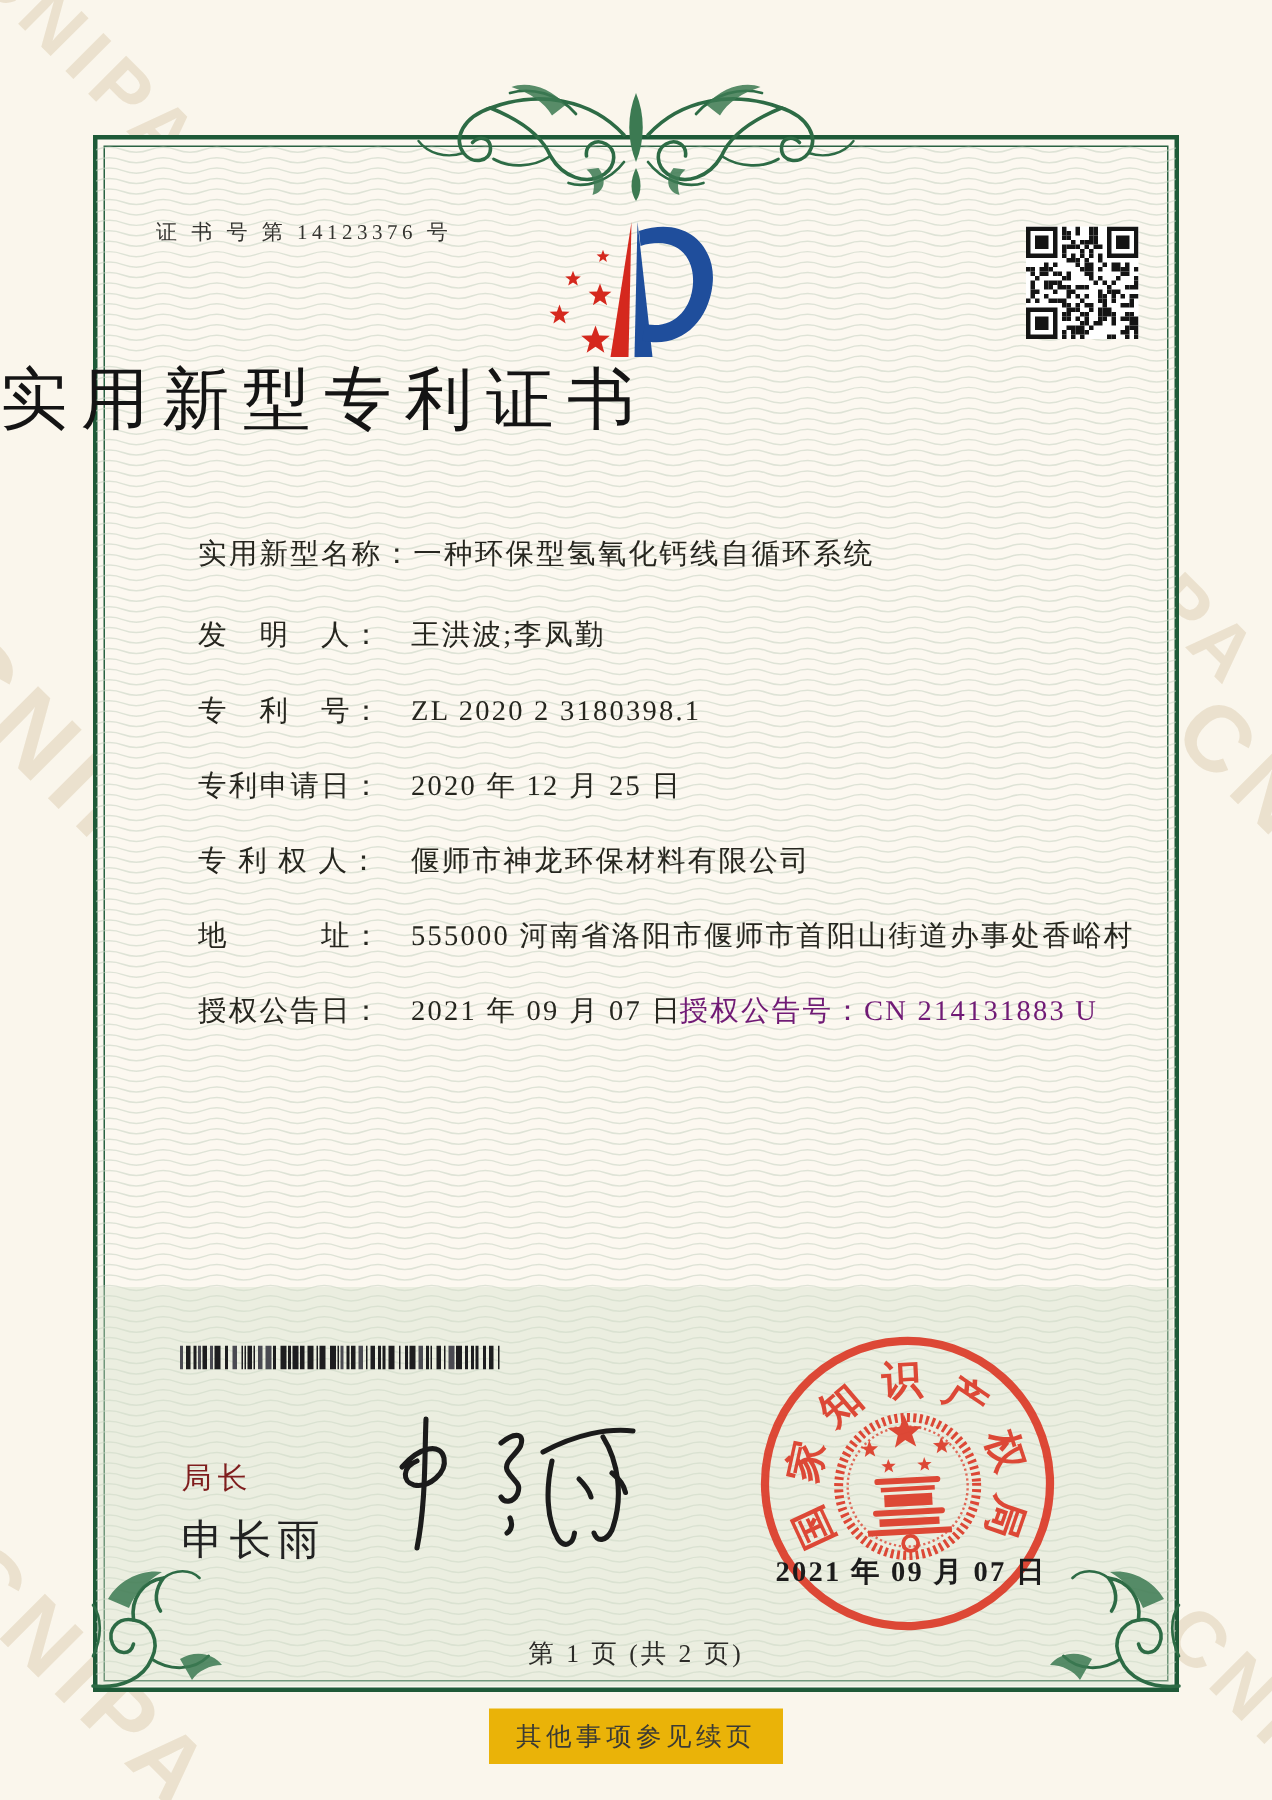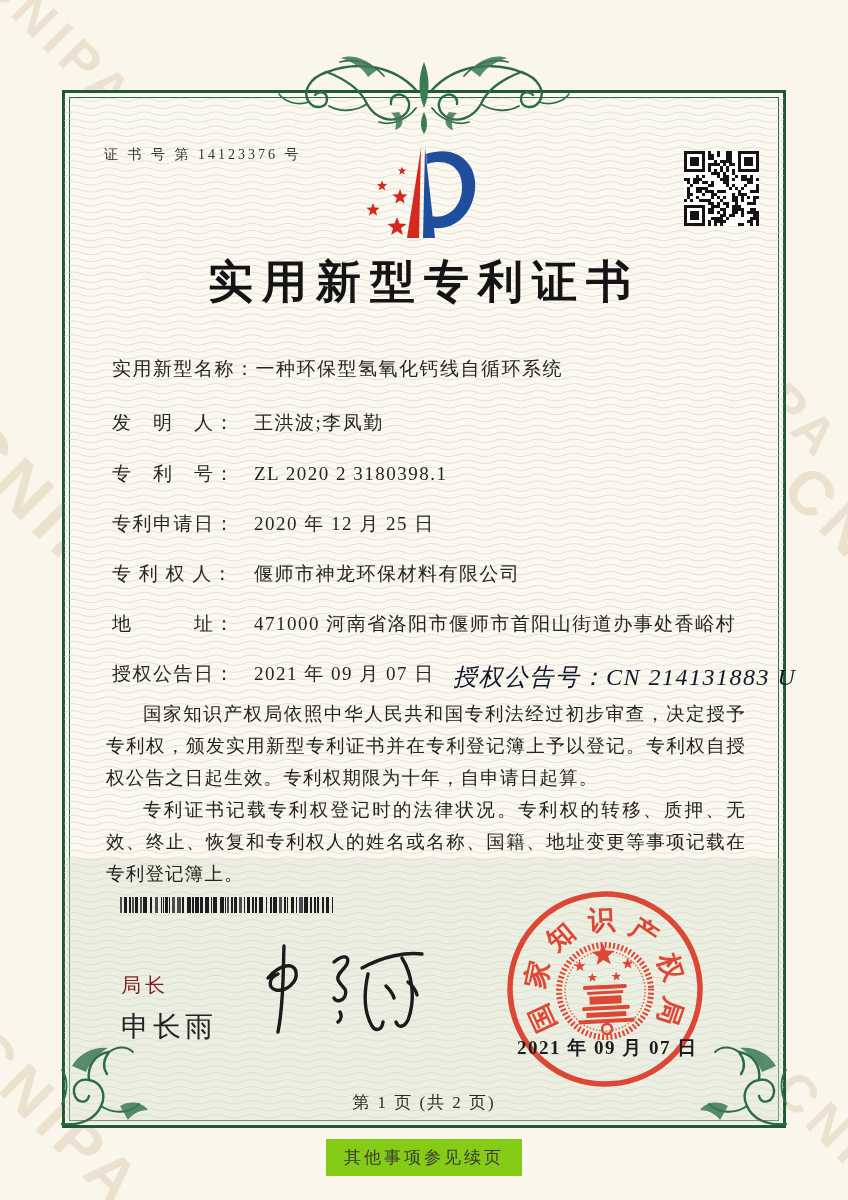--- a/index.html
+++ b/index.html
@@ -26,46 +26,46 @@
 
   .ornament-top{position:absolute;left:239px;top:50px;width:370px;height:96px;}
   .corner-fl{position:absolute;width:108px;height:92px;}
   .corner-fl.bl{left:50px;top:1044px;}
   .corner-fl.br{left:690px;top:1044px;transform:scaleX(-1);}
 
   
   .cert-no{position:absolute;left:104px;top:146px;font-size:14px;color:#33332f;letter-spacing:3px;}
   .logo{position:absolute;left:363px;top:142px;width:124px;height:112px;}
   .qr{position:absolute;left:684px;top:151px;width:75px;height:75px;background:#fff;}
-  .title{position:absolute;left:0;top:252px;width:100%;text-align:center;font-size:45px;font-weight:700;
+  .title{position:absolute;left:0;top:236px;width:100%;text-align:left;font-size:45px;font-weight:400;
       color:#141414;letter-spacing:9px;}
 
   
-  .frow{position:absolute;left:112px;font-size:19px;color:#26261f;letter-spacing:1.5px;white-space:nowrap;}
+  .frow{position:absolute;left:132px;font-size:19px;color:#26261f;letter-spacing:1.5px;white-space:nowrap;}
   .frow .lbl{display:inline-block;min-width:142px;}
   .r1{top:356px;} .r2{top:410px;} .r3{top:461px;} .r4{top:511px;}
   .r5{top:561px;} .r6{top:611px;} .r7{top:661px;}
-  .grant-no{position:absolute;left:453px;top:661px;font-size:24px;color:#0f172a;letter-spacing:1.5px;white-space:nowrap;font-style:italic;}
+  .grant-no{position:absolute;left:453px;top:661px;font-size:19px;color:#701a75;letter-spacing:1.5px;white-space:nowrap;}
 
   
   .body-text{position:absolute;left:106px;top:698px;width:640px;font-size:18.5px;line-height:32px;
       color:#23231e;letter-spacing:1.2px;text-align:justify;}
   .body-text p{margin:0;text-indent:2em;}
 
   
   #barcode{position:absolute;left:120px;top:897px;width:218px;height:16px;}
   .director-title{position:absolute;left:121px;top:972px;font-size:20px;color:#7f1d1d;letter-spacing:4px;}
   .director-name{position:absolute;left:121px;top:1008px;font-size:28px;color:#222;letter-spacing:4px;}
   .signature{position:absolute;left:250px;top:940px;width:190px;height:100px;}
   .seal{position:absolute;left:501px;top:885px;width:208px;height:208px;}
   .seal-date{position:absolute;left:517px;top:1035px;font-size:19px;font-weight:700;color:#1c1c1c;
       letter-spacing:1.5px;white-space:nowrap;}
 
   .page-info{position:absolute;left:0;top:1091px;width:100%;text-align:center;font-size:17px;color:#2c2c28;letter-spacing:2px;}
-  .cont-note{position:absolute;left:326px;top:1139px;background:#84cc16;padding:7px 18px;font-size:17px;
+  .cont-note{position:absolute;left:326px;top:1139px;background:#eab308;padding:7px 18px;font-size:17px;
       color:#3a3a34;letter-spacing:3px;}
 </style>
 </head>
 <body>
 
 <div id="page">
 
   <div class="wm wm1">CNIPA</div>
   <div class="wm wm2">CNIPA</div>
   <div class="wm wm3">CNIPA</div>
@@ -510,33 +510,29 @@
   <div class="frow r3">
     <span class="lbl">专　利　号：</span><span>ZL 2020 2 3180398.1</span>
   </div>
   <div class="frow r4">
     <span class="lbl">专利申请日：</span><span>2020 年 12 月 25 日</span>
   </div>
   <div class="frow r5">
     <span class="lbl">专 利 权 人：</span><span>偃师市神龙环保材料有限公司</span>
   </div>
   <div class="frow r6">
-    <span class="lbl">地　　　址：</span><span>471000  河南省洛阳市偃师市首阳山街道办事处香峪村</span>
+    <span class="lbl">地　　　址：</span><span>555000  河南省洛阳市偃师市首阳山街道办事处香峪村</span>
   </div>
   <div class="frow r7">
     <span class="lbl">授权公告日：</span><span>2021 年 09 月 07 日</span>
   </div>
   <div class="grant-no">
     <span>授权公告号：</span><span>CN 214131883 U</span>
   </div>
 
-  <div class="body-text">
-    <p>国家知识产权局依照中华人民共和国专利法经过初步审查，决定授予专利权，颁发实用新型专利证书并在专利登记簿上予以登记。专利权自授权公告之日起生效。专利权期限为十年，自申请日起算。</p>
-    <p>专利证书记载专利权登记时的法律状况。专利权的转移、质押、无效、终止、恢复和专利权人的姓名或名称、国籍、地址变更等事项记载在专利登记簿上。</p>
-  </div>
 
   <svg id="barcode" viewBox="0 0 218 16" preserveAspectRatio="none">
       <rect x="0" y="0" width="2" height="16" fill="#4a4a52"></rect>
       <rect x="4" y="0" width="3" height="16" fill="#1d1d1f"></rect>
       <rect x="9" y="0" width="2" height="16" fill="#1d1d1f"></rect>
       <rect x="12" y="0" width="2" height="16" fill="#4a4a52"></rect>
       <rect x="15" y="0" width="3" height="16" fill="#1d1d1f"></rect>
       <rect x="20" y="0" width="2" height="16" fill="#4a4a52"></rect>
       <rect x="23" y="0" width="4" height="16" fill="#1d1d1f"></rect>
       <rect x="30" y="0" width="2" height="16" fill="#1d1d1f"></rect>

